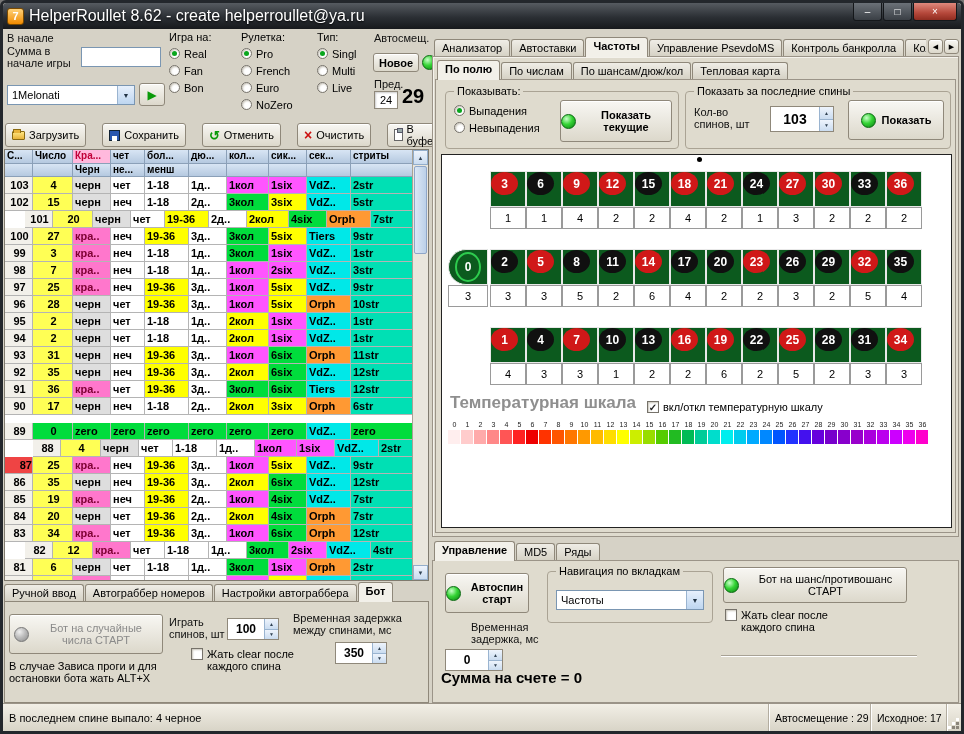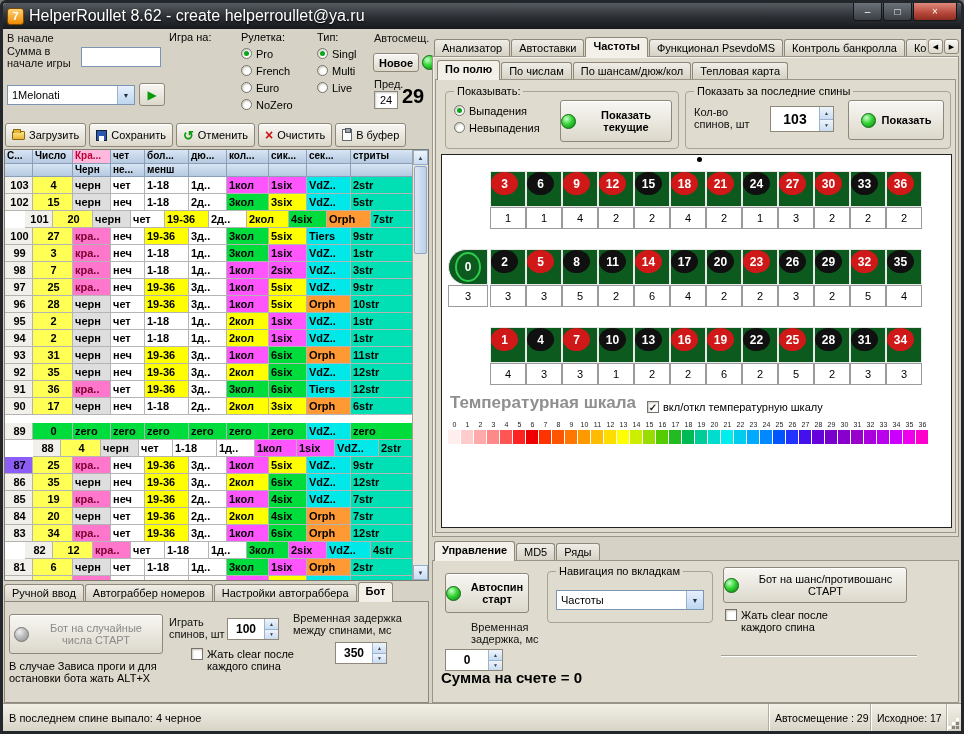--- a/index.html
+++ b/index.html
@@ -40,21 +40,21 @@
   
   .c-shift-cap{position:absolute;left:371px;top:3px;}
   .c-newbtn{position:absolute;left:370px;top:24px;width:46px;height:19px;font-weight:bold;}
   .c-sphere-shift{position:absolute;left:419px;top:26px;}
   .sphere{width:15px;height:15px;border-radius:50%;background:radial-gradient(circle at 35% 30%,#c9ffc9,#35d435 45%,#0a7d12);border:1px solid #066a0e;flex:none;}
   .sphere.gray{background:radial-gradient(circle at 35% 30%,#efefef,#bdbdbd 45%,#8a8a8a);border-color:#777;}
   .c-prev-lbl{position:absolute;left:371px;top:49px;}
   .c-prev-box{position:absolute;left:371px;top:62px;width:24px;height:18px;background:#fff;border:1px solid #8f887a;box-shadow:inset 1px 1px 2px #ccc;font-size:11px;display:flex;align-items:center;justify-content:center;}
   .c-big29{position:absolute;left:399px;top:56px;font-size:20px;font-weight:bold;}
   
-  #toolbar{position:absolute;left:2px;top:94px;height:32px;display:flex;gap:3px;}
+  #toolbar{position:absolute;left:2px;top:94px;height:32px;display:flex;gap:16px;}
   .tbtn{padding:0 6px;height:24px;gap:4px;}
   .tlab{font-size:11px;}
   .ticon{display:inline-block;}
   .ic-folder{width:13px;height:9px;background:linear-gradient(#ffe680,#e8b33a);border:1px solid #8a6a10;border-radius:1px;position:relative;}
   .ic-folder::before{content:"";position:absolute;left:0;top:-3px;width:6px;height:3px;background:#e8b33a;border:1px solid #8a6a10;border-bottom:none;border-radius:1px 1px 0 0;}
   .ic-save{width:11px;height:11px;background:#2a57b0;border:1px solid #123;position:relative;}
   .ic-save::before{content:"";position:absolute;left:2px;top:5px;width:5px;height:5px;background:#fff;}
   .ic-undo{color:#0a9a0a;font-weight:bold;font-size:13px;line-height:1;}
   .ic-clear{color:#cc1111;font-weight:bold;font-size:14px;line-height:1;}
   .ic-clip{width:10px;height:12px;background:#fff;border:1px solid #666;position:relative;}
@@ -186,20 +186,34 @@
         <span class="combo-btn">
             <span>▼</span>
           </span>
       </div>
       <div class="btn c-play">
           <span class="play-glyph">▶</span>
         </div>
 
       <div class="lgroup" id="wrap-game">
         <div class="grp-cap">Игра на:</div>
+        <div id="g-game-host">
+            <div class="ritem">
+              <span class="radio on"></span>
+              <span class="rlab">Real</span>
+            </div>
+            <div class="ritem">
+              <span class="radio"></span>
+              <span class="rlab">Fan</span>
+            </div>
+            <div class="ritem">
+              <span class="radio"></span>
+              <span class="rlab">Bon</span>
+            </div>
+          </div>
       </div>
       <div class="lgroup" id="wrap-roulette">
         <div class="grp-cap">Рулетка:</div>
         <div id="g-roulette-host">
             <div class="ritem">
               <span class="radio on"></span>
               <span class="rlab">Pro</span>
             </div>
             <div class="ritem">
               <span class="radio"></span>
@@ -475,21 +489,21 @@
               <div class="tc" style="background: rgb(222, 222, 222);">черн</div>
               <div class="tc" style="background: rgb(255, 255, 255);">чет</div>
               <div class="tc" style="background: rgb(255, 255, 255);">1-18</div>
               <div class="tc" style="background: rgb(255, 255, 255);">1д..</div>
               <div class="tc" style="background: rgb(255, 85, 255);">1кол</div>
               <div class="tc" style="background: rgb(255, 85, 255);">1six</div>
               <div class="tc" style="background: rgb(0, 232, 232);">VdZ..</div>
               <div class="tc" style="background: rgb(0, 224, 180);">2str</div>
             </div>
             <div class="trow" style="grid-template-columns: 28px 40px 38px 34px 44px 38px 42px 38px 44px 63px;">
-              <div class="tc" style="background: #8b5cf6; text-align: center;">87</div>
+              <div class="tc" style="background: #ef4444; text-align: right;">87</div>
               <div class="tc" style="background: rgb(255, 255, 85); text-align: center;">25</div>
               <div class="tc" style="background: rgb(255, 119, 204); color: rgb(125, 0, 50);">кра..</div>
               <div class="tc" style="background: rgb(255, 255, 255);">неч</div>
               <div class="tc" style="background: rgb(255, 255, 0);">19-36</div>
               <div class="tc" style="background: rgb(255, 255, 255);">3д..</div>
               <div class="tc" style="background: rgb(255, 85, 255);">1кол</div>
               <div class="tc" style="background: rgb(255, 255, 0);">5six</div>
               <div class="tc" style="background: rgb(0, 232, 232);">VdZ..</div>
               <div class="tc" style="background: rgb(0, 224, 180);">9str</div>
             </div>
@@ -632,21 +646,21 @@
         <div class="c-note">В случае Зависа проги и для остановки бота жать ALT+X</div>
       </div>
     </div>
 
     <div class="rightp">
 
       <div id="rtabs">
           <div class="tab">Анализатор</div>
           <div class="tab">Автоставки</div>
           <div class="tab active">Частоты</div>
-          <div class="tab">Функционал PsevdoMS</div>
+          <div class="tab">Управление PsevdoMS</div>
           <div class="tab">Контроль банкролла</div>
           <div class="tab">Колесо</div>
         </div>
       <div class="btn tabarrow c-arrL">
           <span>◀</span>
         </div>
       <div class="btn tabarrow c-arrR">
           <span>▶</span>
         </div>
 

